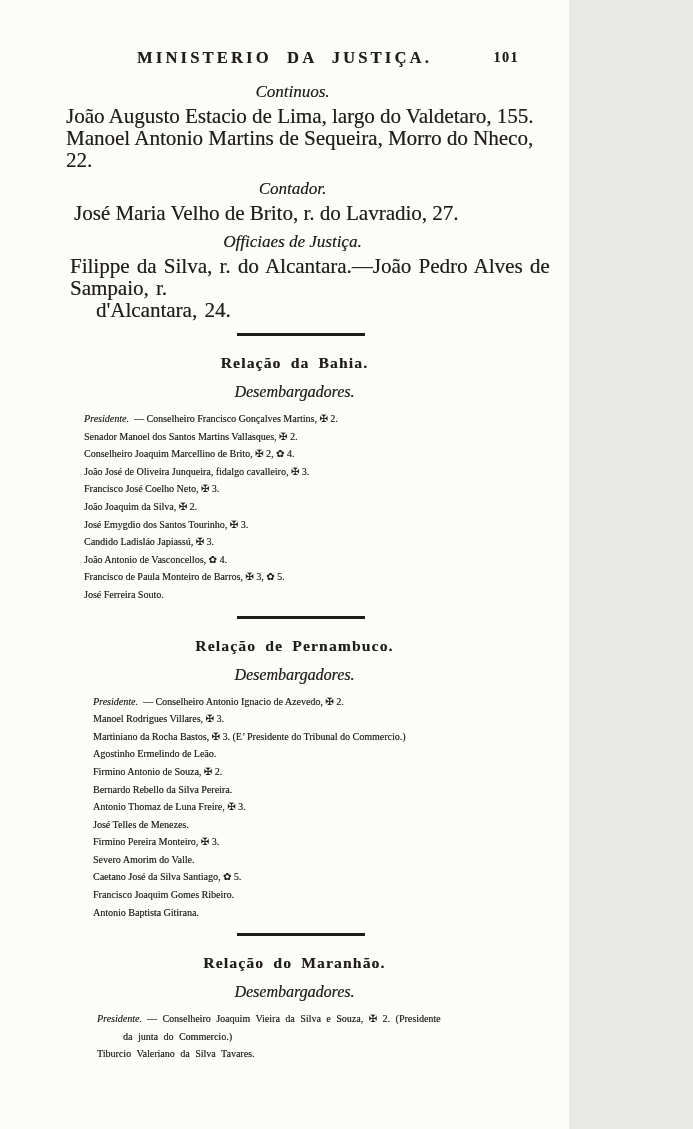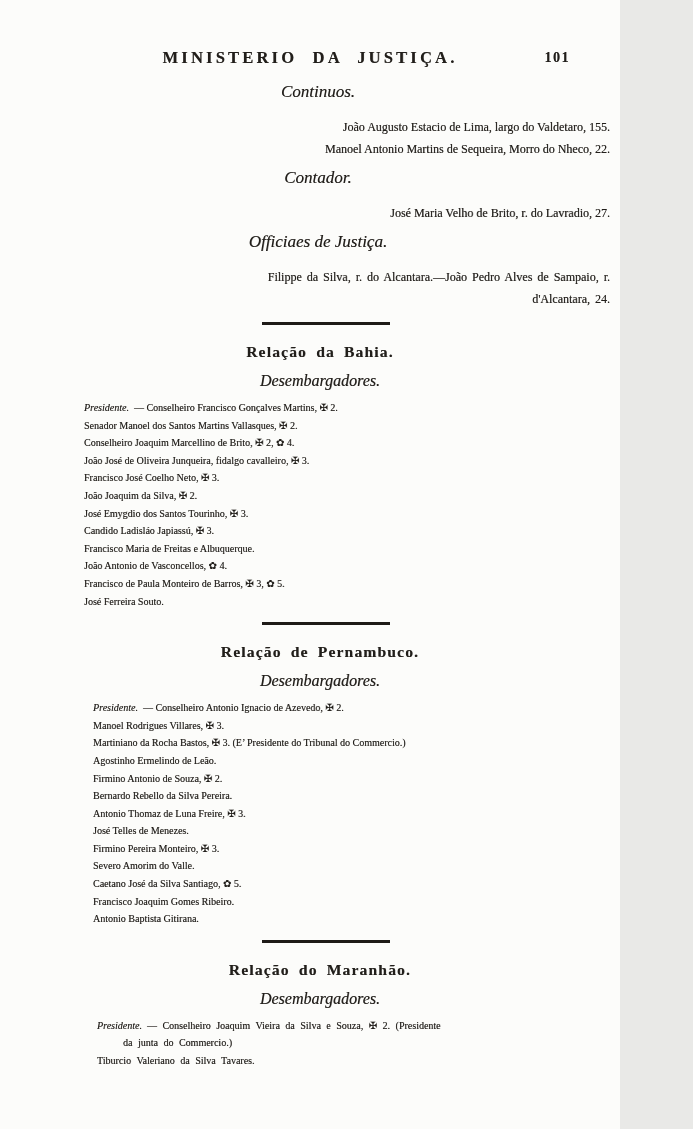--- a/index.html
+++ b/index.html
@@ -1,19 +1,19 @@
 <!DOCTYPE html>
 <html><head>
 <meta charset="utf-8">
 <style>
   html,body { margin:0; padding:0; }
   body { background:#e9e9e7; }
   .page {
     position:relative;
-    width:620px; height:1129px;
+    width:569px; height:1129px;
     margin:0;
     background:#fcfcfa;
     color:#211e1a;
     font-family:"Liberation Serif","DejaVu Serif",serif;
     text-shadow:0.3px 0 0 rgba(33,30,26,0.55);
     overflow:hidden;
   }
   .running-head {
     padding-top:48px;
     text-align:center;
@@ -31,21 +31,21 @@
   h2,h3,p { margin:0; font-weight:normal; }
   .role {
     text-align:center; font-style:italic;
     font-size:17px; line-height:21px;
     transform:translateX(8px);
   }
   .role-0 { margin-top:13px; }
   .role-1 { margin-top:7px; }
   .role-2 { margin-top:7px; }
   .entries { margin:0; }
-  .top-entries { font-size:12px; line-height:22px; margin-top:14px;text-align:right; }
+  .top-entries { font-size:21px; line-height:22px; margin-top:3px; }
   .top-entries .entry { padding-right:10px; }
   .g0 { padding-left:66px; }
   .g1 { padding-left:74px; }
   .g2 { padding-left:70px; word-spacing:2px; }
   .rule {
     width:128px; height:3px;
     background:#1e1b17;
     margin:12px auto 0;
     transform:translateX(16px);
   }
@@ -114,21 +114,20 @@
 
       <p class="entry"><span>Francisco José Coelho Neto, ✠ 3.</span></p>
 
 
       <p class="entry"><span>João Joaquim da Silva, ✠ 2.</span></p>
 
       <p class="entry"><span>José Emygdio dos Santos Tourinho, ✠ 3.</span></p>
 
       <p class="entry"><span>Candido Ladisláo Japiassú, ✠ 3.</span></p>
 
-      <p class="entry"><span>Francisco Maria de Freitas e Albuquerque.</span></p>
 
       <p class="entry"><span>João Antonio de Vasconcellos, ✿ 4.</span></p>
 
       <p class="entry"><span>Francisco de Paula Monteiro de Barros, ✠ 3, ✿ 5.</span></p>
 
       <p class="entry"><span>José Ferreira Souto.</span></p>
     </div>
 
   <div class="rule"></div>
   <h2 class="relacao">Relação de Pernambuco.</h2>

